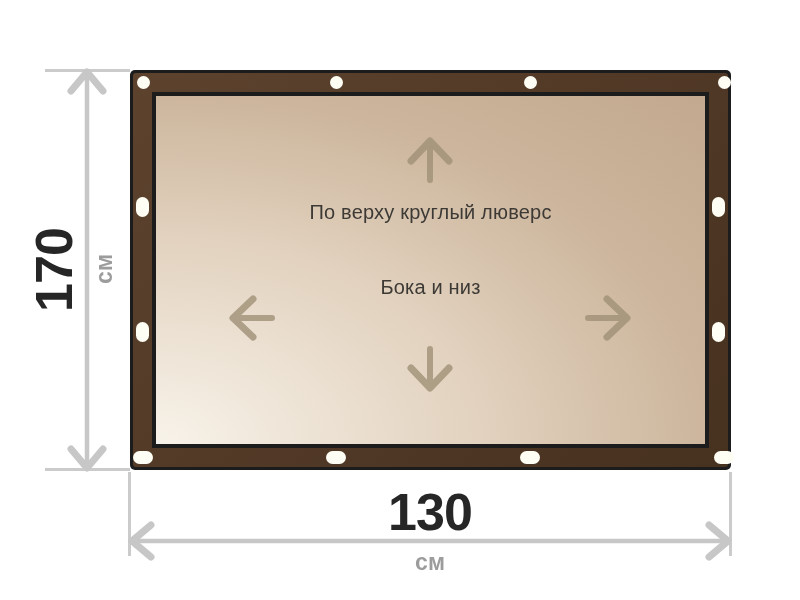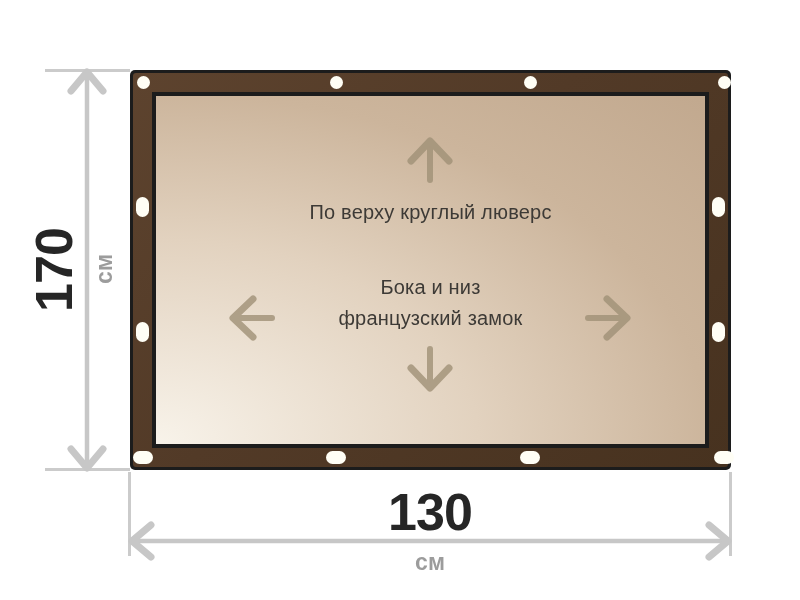--- a/index.html
+++ b/index.html
@@ -114,21 +114,20 @@
 
       <svg class="inner-arrow" style="left:426px; top:197px;" width="52" height="50" viewBox="0 0 52 50">
         <line x1="6" y1="25" x2="42" y2="25" stroke="#a09177" stroke-width="6" stroke-linecap="round"></line>
         <path d="M25 6 L45 25 L25 44" fill="none" stroke="#a09177" stroke-width="7" stroke-linecap="round" stroke-linejoin="round"></path>
       </svg>
 
       <div class="label label-top">По верху круглый люверс</div>
 
       <div class="label label-center">
         <div>Бока и низ</div>
-        <div>французский замок</div>
       </div>
     </div>
 
     <div class="gr gr-c" style="left:7px;   top:6px;"></div>
     <div class="gr gr-c" style="left:200px; top:6px;"></div>
     <div class="gr gr-c" style="left:394px; top:6px;"></div>
     <div class="gr gr-c" style="left:588px; top:6px;"></div>
 
     <div class="gr gr-h" style="left:3px;   top:381px;"></div>
     <div class="gr gr-h" style="left:196px; top:381px;"></div>

